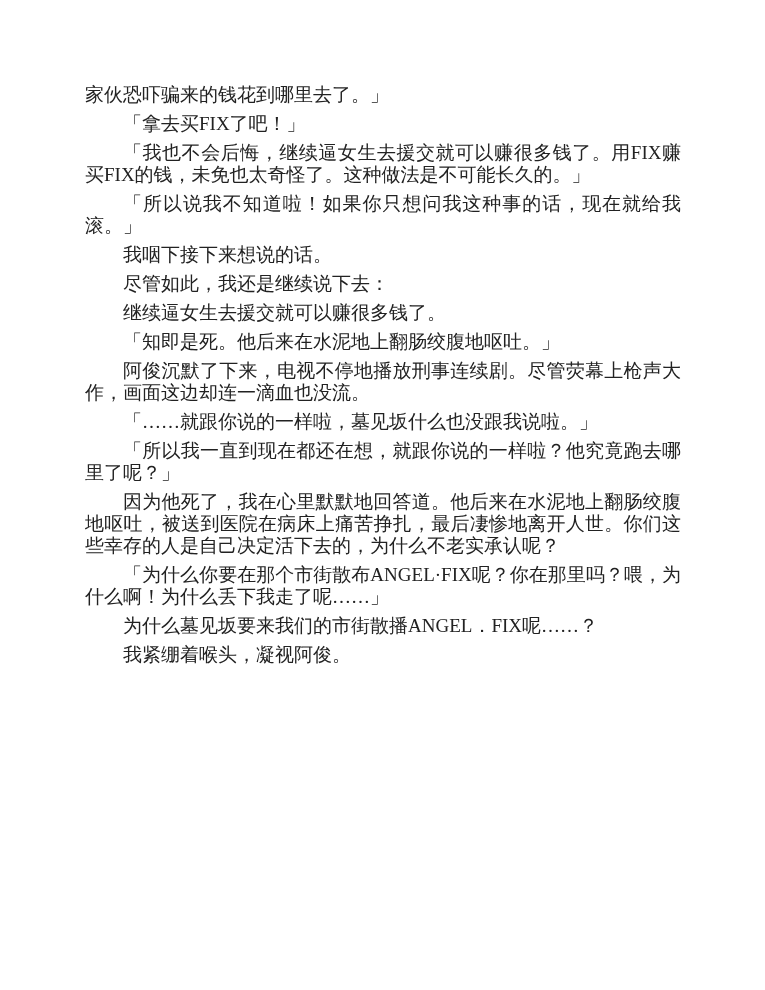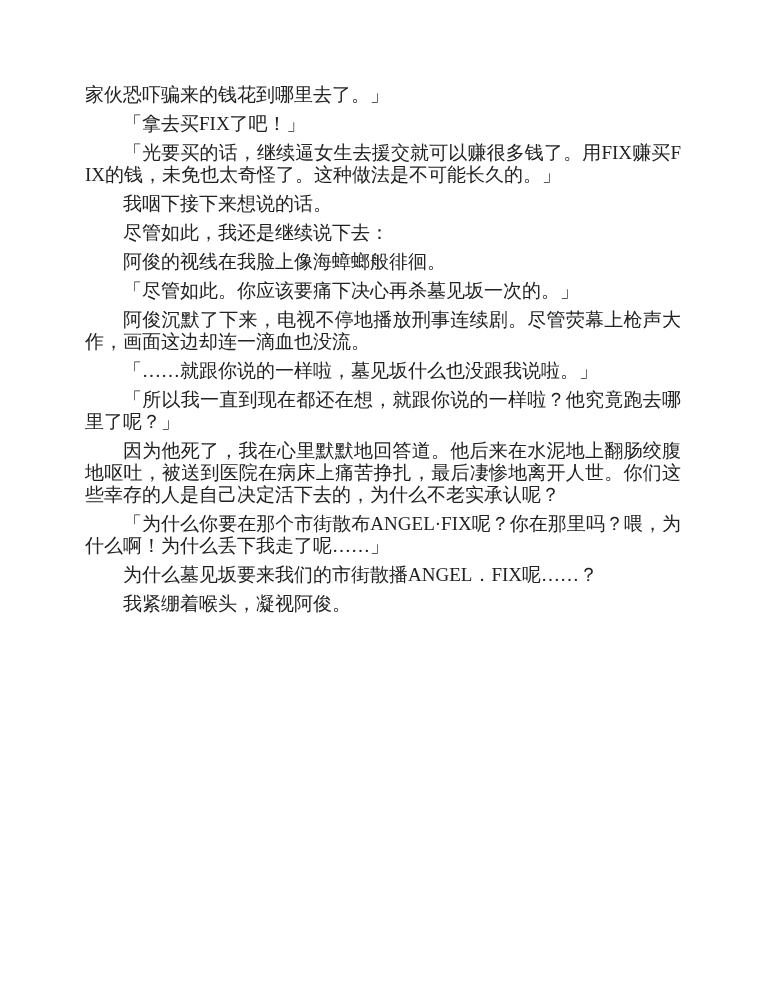--- a/index.html
+++ b/index.html
@@ -33,25 +33,26 @@
   .page p.first {
     text-indent: 0;
   }
 </style>
 </head>
 <body>
 
 <div class="page">
   <p class="first">家伙恐吓骗来的钱花到哪里去了。」</p>
   <p>「拿去买FIX了吧！」</p>
-  <p>「光要买的话，继续逼女生去援交就可以赚很多钱了。用FIX赚买FIX的钱，未免也太奇怪了。这种做法是不可能长久的。」</p>
+  <p>「我也不会后悔，继续逼女生去援交就可以赚很多钱了。用FIX赚买FIX的钱，未免也太奇怪了。这种做法是不可能长久的。」</p>
+  <p>「所以说我不知道啦！如果你只想问我这种事的话，现在就给我滚。」</p>
   <p>我咽下接下来想说的话。</p>
   <p>尽管如此，我还是继续说下去：</p>
-  <p>阿俊的视线在我脸上像海蟑螂般徘徊。</p>
-  <p>「尽管如此。你应该要痛下决心再杀墓见坂一次的。」</p>
+  <p>继续逼女生去援交就可以赚很多钱了。</p>
+  <p>「知即是死。他后来在水泥地上翻肠绞腹地呕吐。」</p>
   <p>阿俊沉默了下来，电视不停地播放刑事连续剧。尽管荧幕上枪声大作，画面这边却连一滴血也没流。</p>
   <p>「……就跟你说的一样啦，墓见坂什么也没跟我说啦。」</p>
   <p>「所以我一直到现在都还在想，就跟你说的一样啦？他究竟跑去哪里了呢？」</p>
   <p>因为他死了，我在心里默默地回答道。他后来在水泥地上翻肠绞腹地呕吐，被送到医院在病床上痛苦挣扎，最后凄惨地离开人世。你们这些幸存的人是自己决定活下去的，为什么不老实承认呢？</p>
   <p>「为什么你要在那个市街散布ANGEL·FIX呢？你在那里吗？喂，为什么啊！为什么丢下我走了呢……」</p>
   <p>为什么墓见坂要来我们的市街散播ANGEL．FIX呢……？</p>
   <p>我紧绷着喉头，凝视阿俊。</p>
 </div>
 
 </body></html>

